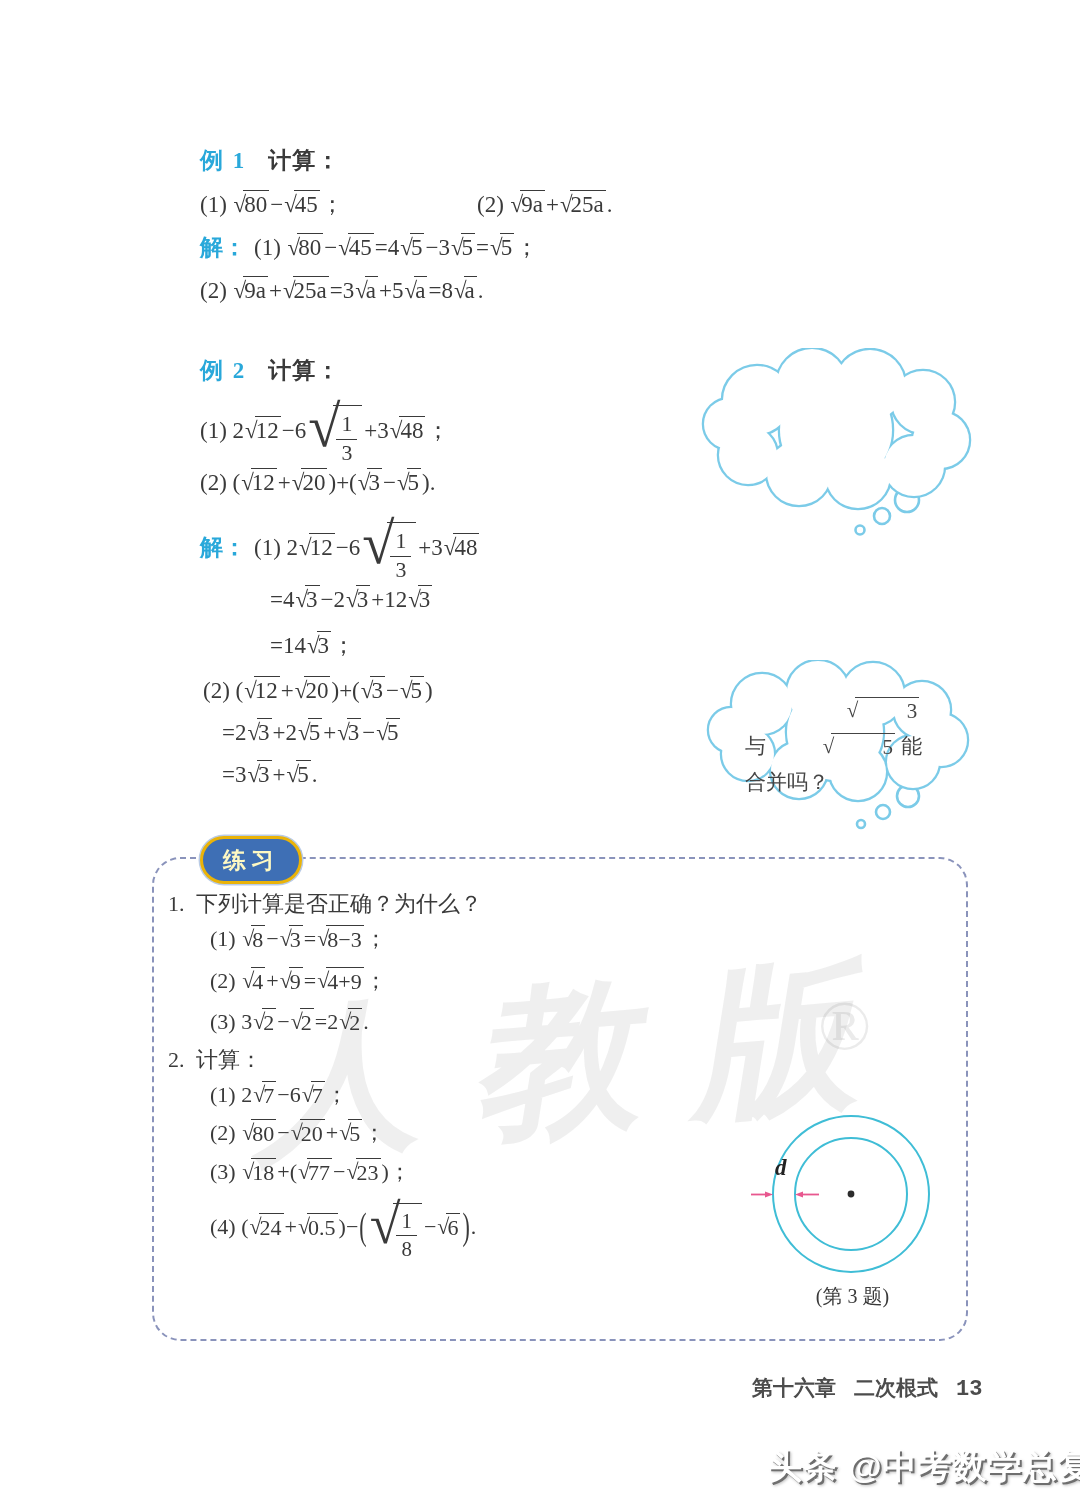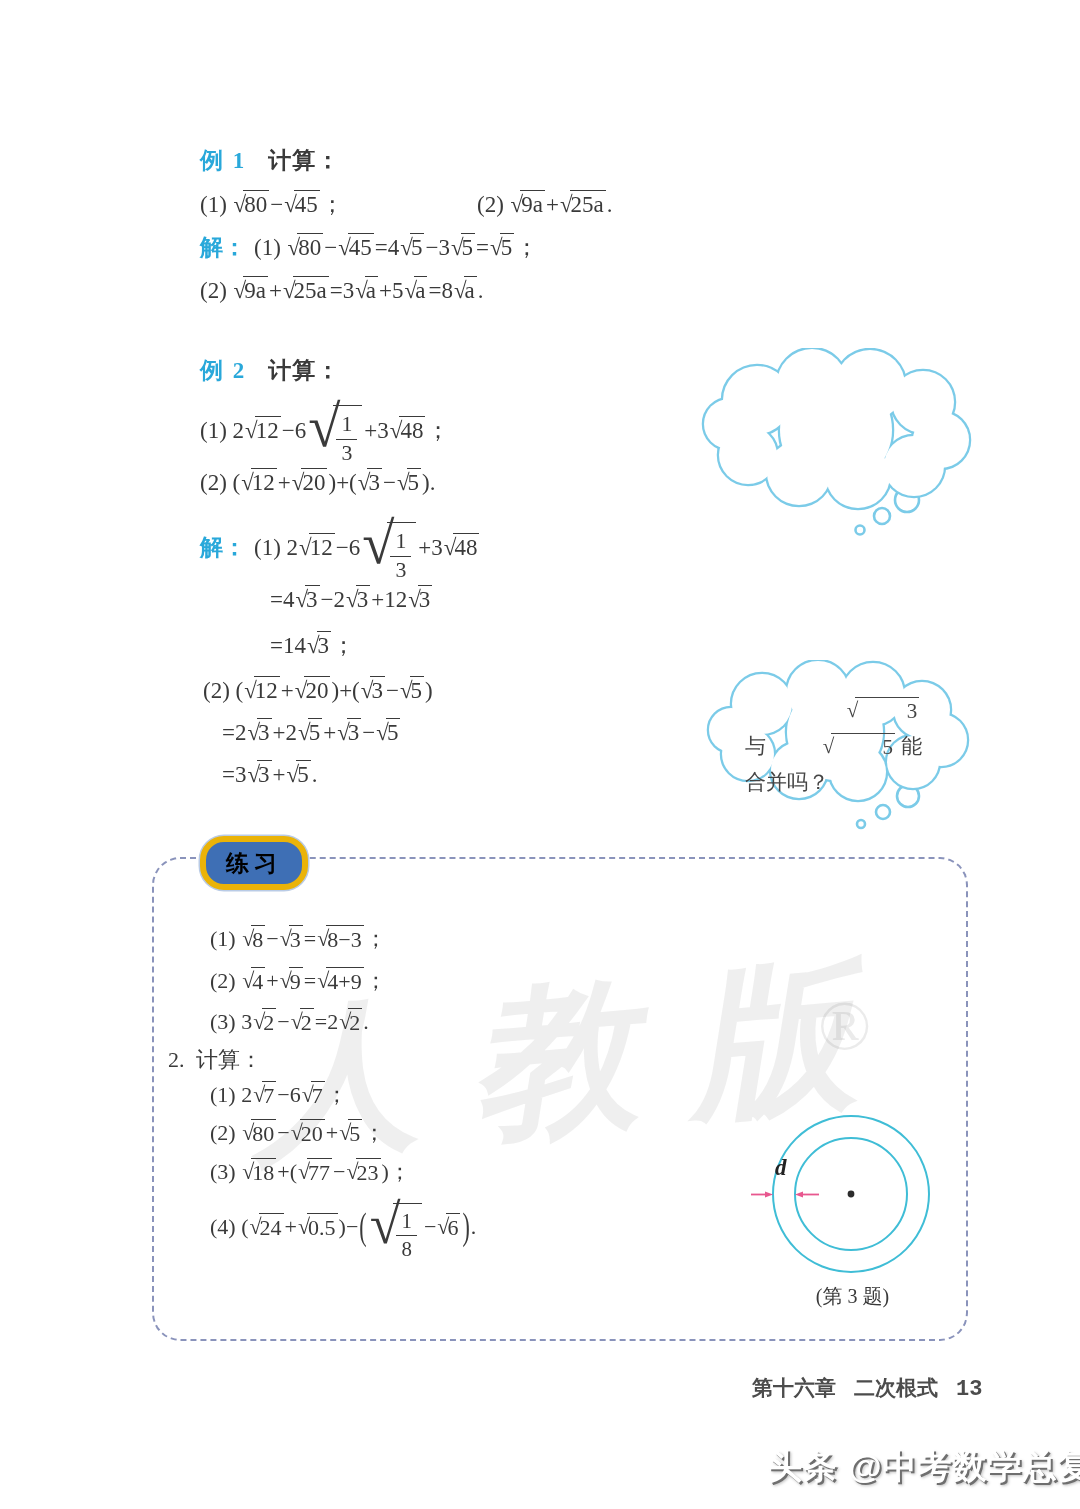--- a/index.html
+++ b/index.html
@@ -39,21 +39,21 @@
   .bubble svg{position:absolute;left:0;top:0;}
   .bubble-text{position:absolute;font-size:21px;line-height:36px;color:#444;z-index:2;}
   .cloud-stroke{fill:#fff;stroke:var(--bubble_stroke);stroke-width:4.5;}
   .cloud-fill{fill:#fff;stroke:none;}
   .cloud-tail{fill:#fff;stroke:var(--bubble_stroke);stroke-width:2.6;}
 
   
   .practice-box{position:absolute;left:152px;top:857px;width:812px;height:480px;
     border:2.5px dashed var(--dash_border);border-radius:28px;z-index:1;background:transparent;}
   .practice-badge{position:absolute;left:200px;top:836px;width:96px;height:42px;background:var(--badge_blue);
-    border:6px solid #eab308;border-radius:24px;box-shadow:0 0 0 1.5px #b9cbe6;color:#000000;
+    border:3px solid #eab308;border-radius:24px;box-shadow:0 0 0 1.5px #b9cbe6;color:#fef9c3;
     font-family:"Liberation Sans","DejaVu Sans",sans-serif;font-weight:bold;font-size:23px;letter-spacing:5px;
     display:flex;align-items:center;justify-content:center;z-index:3;}
 
   
   .diagram{position:absolute;left:745px;top:1105px;width:215px;height:210px;z-index:2;}
   .ring{fill:none;stroke:var(--circle_teal);stroke-width:2;}
   .center-dot{fill:#2c2c2c;}
   .darrow-line{stroke:var(--arrow_pink);stroke-width:1.8;}
   .darrow-head{fill:var(--arrow_pink);}
   .d-label{position:absolute;left:30px;top:50px;font-size:23px;font-style:italic;font-weight:600;color:#222;}
@@ -296,20 +296,23 @@
           <span class="vinc">3</span>
         </span> 与 <span class="sqrt">
           <span class="rad">√</span>
           <span class="vinc">5</span>
         </span> 能合并吗？</div>
   </div>
 
   <div class="practice-box"></div>
   <div class="practice-badge">练习</div>
 
+  <div class="line pline" style="left:168px;top:890px">
+    <span class="qnum">1.</span><span>下列计算是否正确？为什么？</span>
+  </div>
   <div class="line pline" style="left:210px;top:925px">(1) <span class="sqrt">
         <span class="rad">√</span>
         <span class="vinc">8</span>
       </span>−<span class="sqrt">
         <span class="rad">√</span>
         <span class="vinc">3</span>
       </span>=<span class="sqrt">
         <span class="rad">√</span>
         <span class="vinc">8−3</span>
       </span>；</div>

